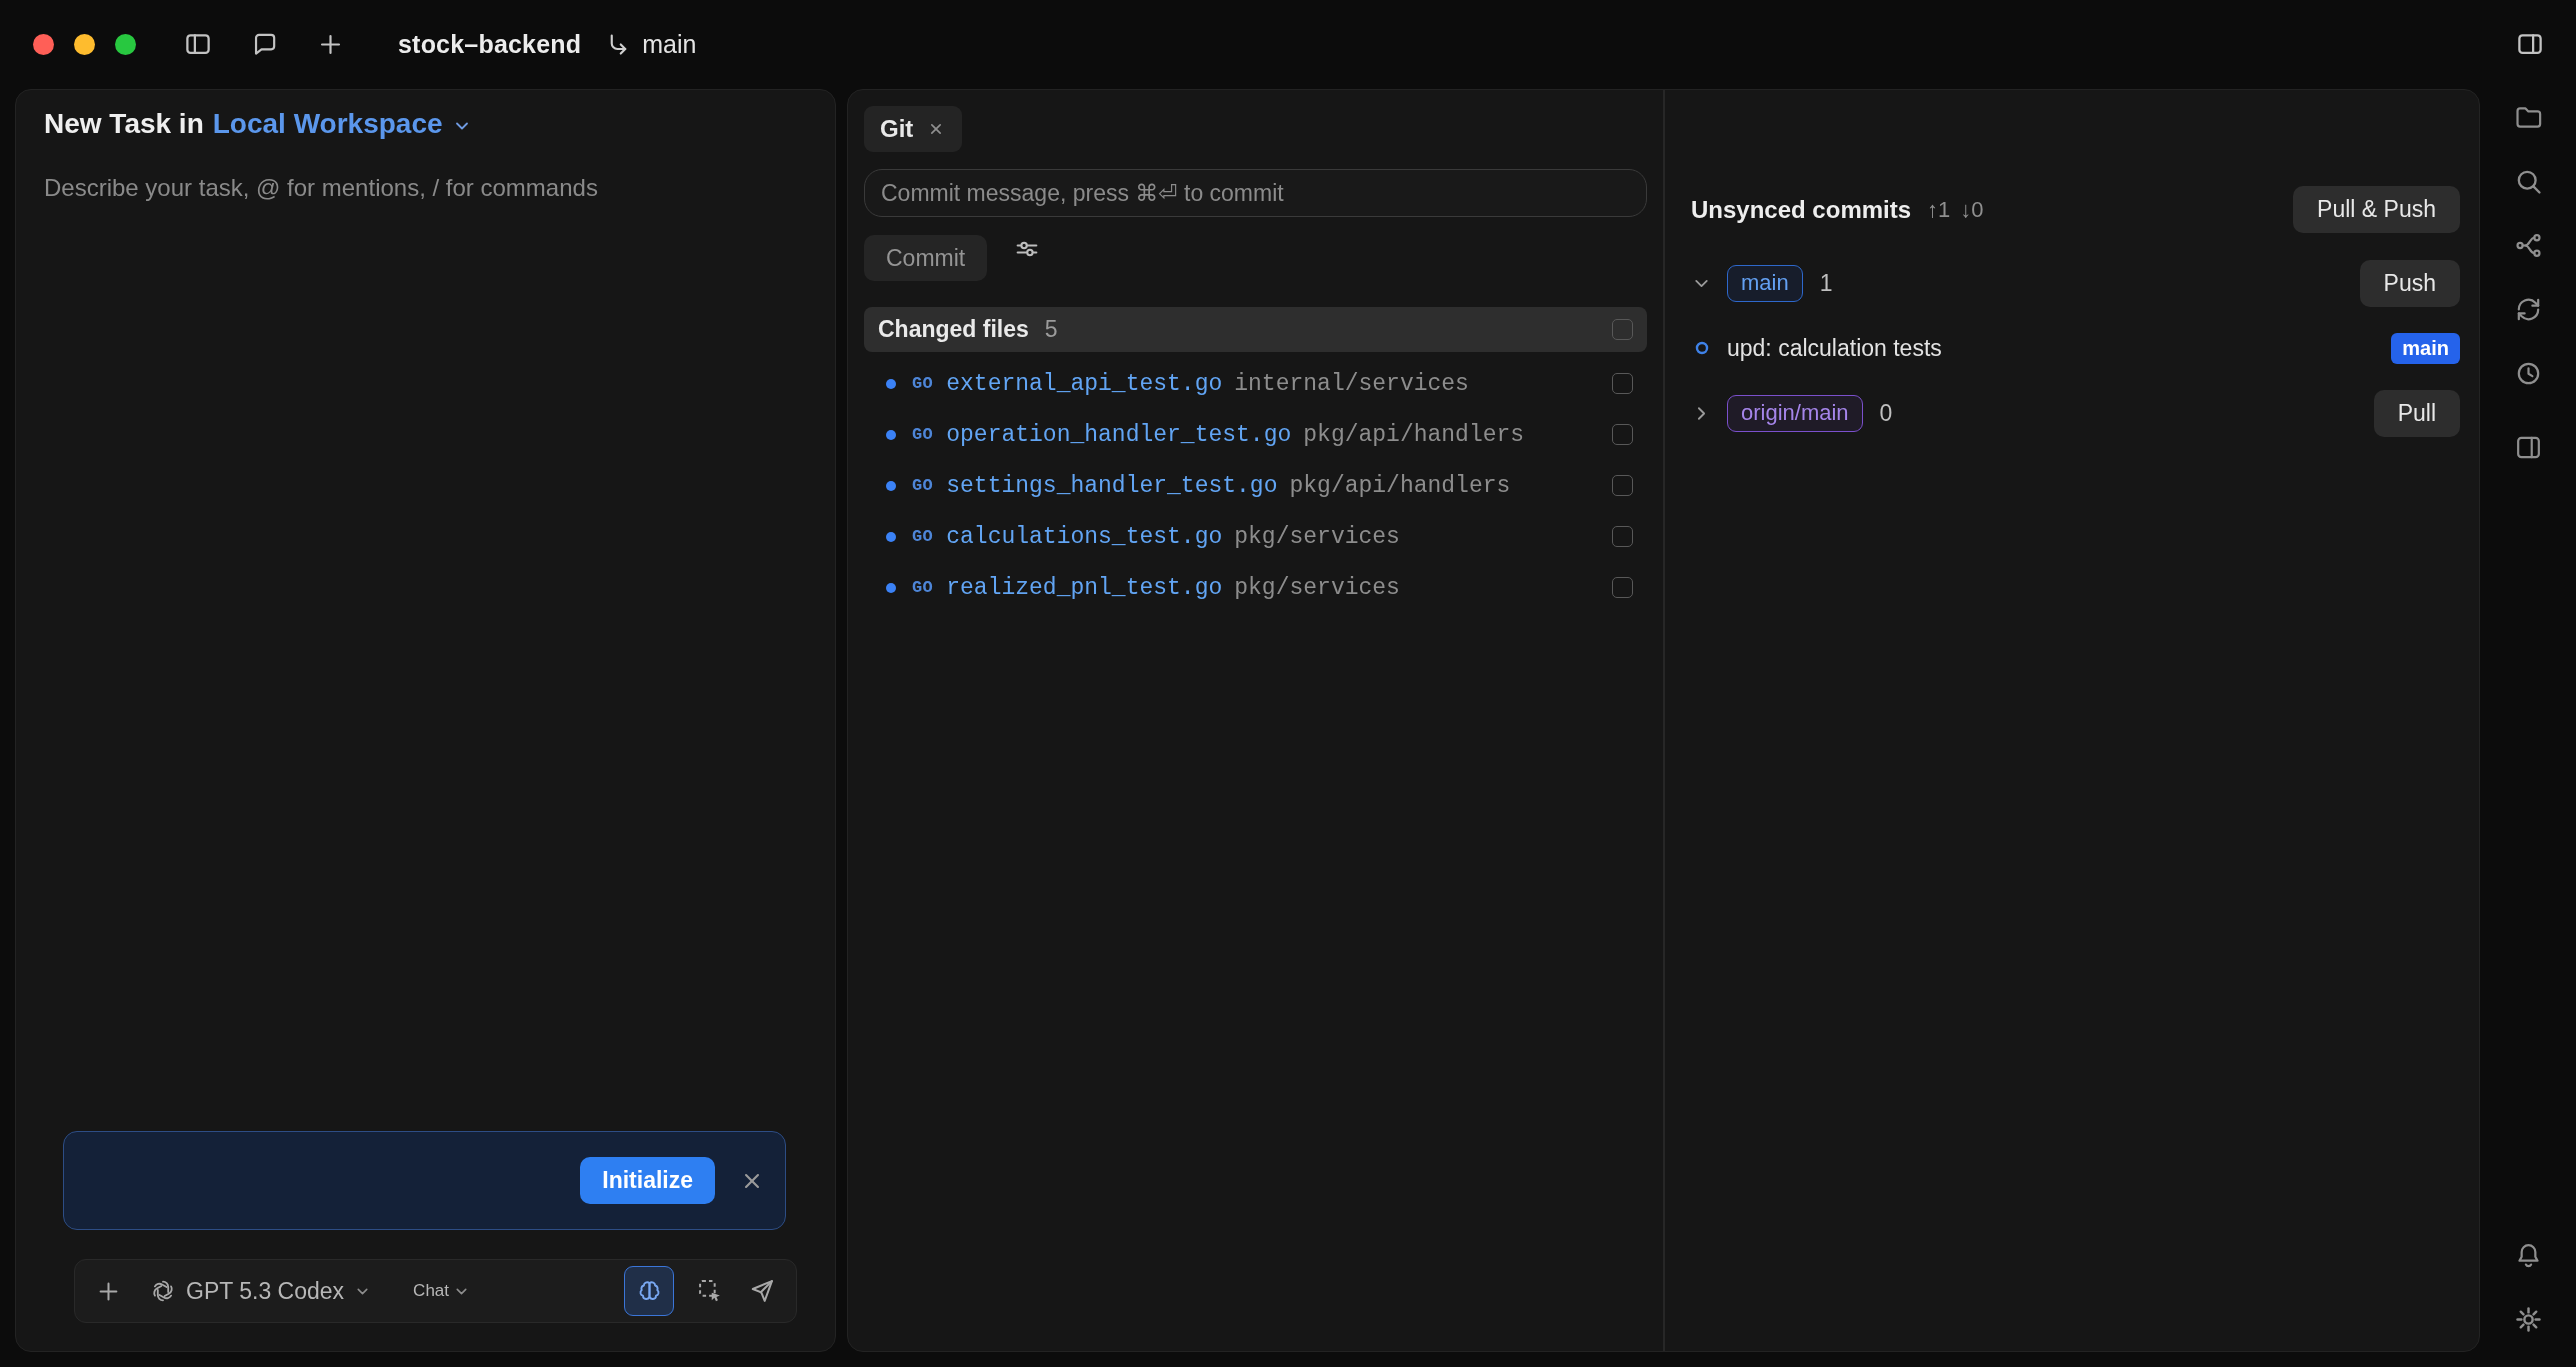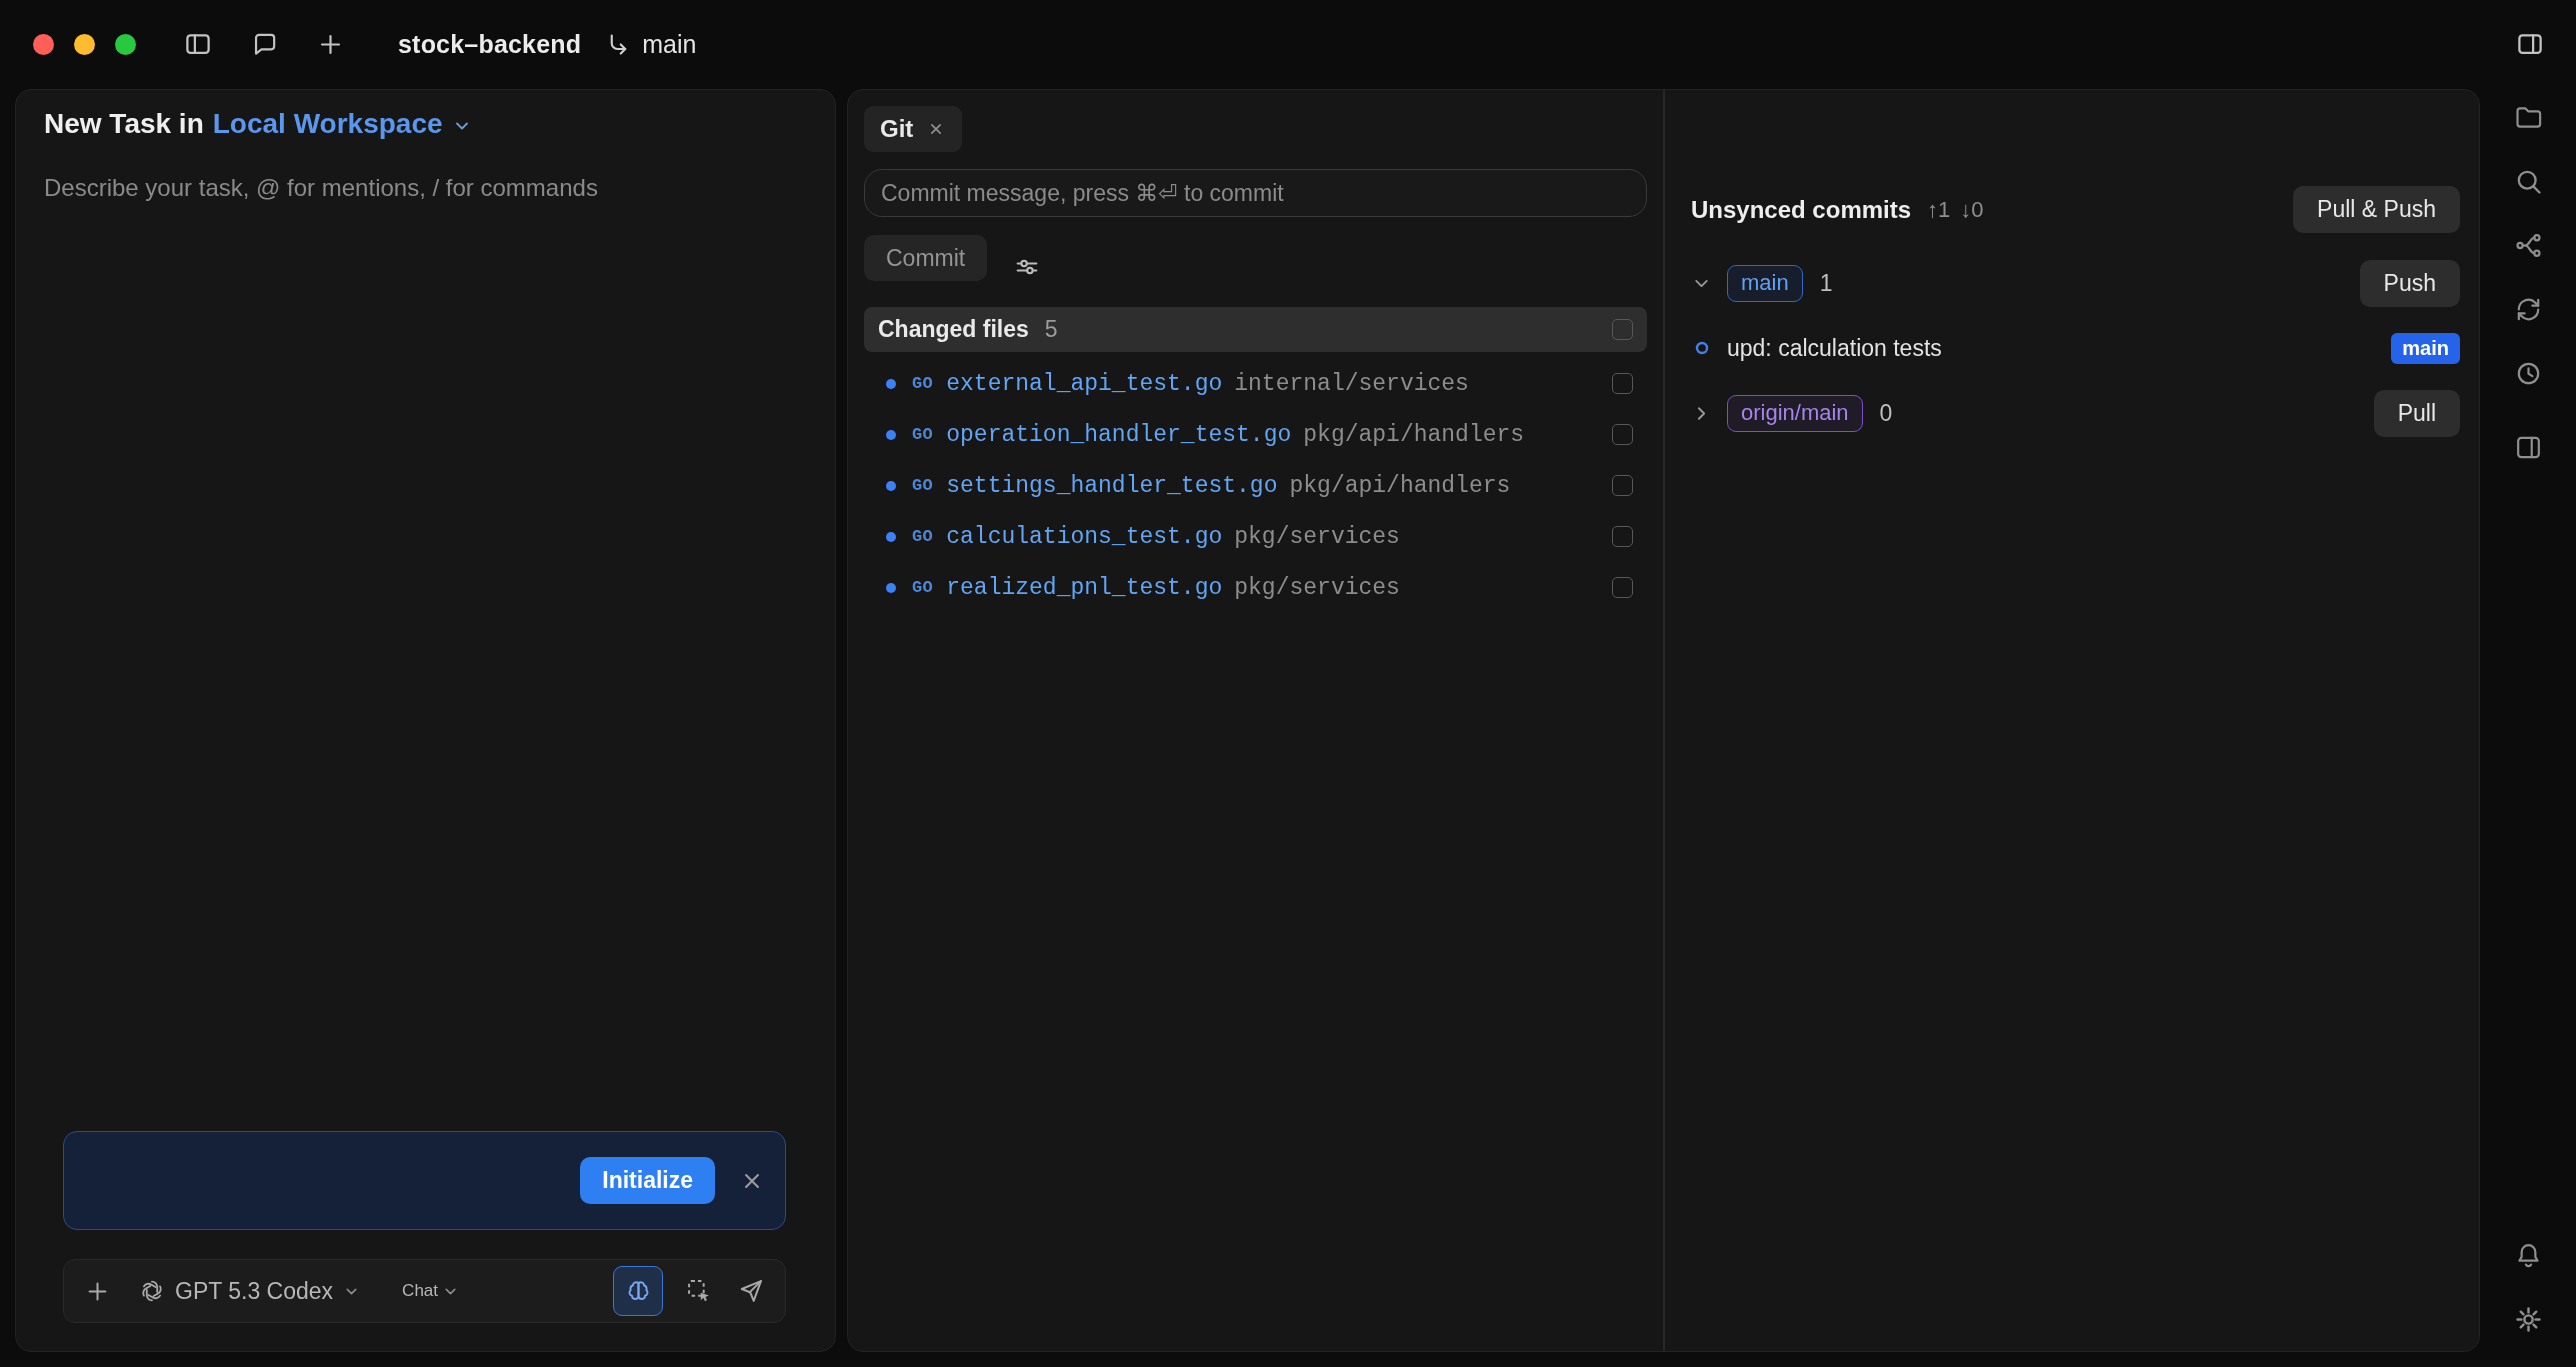--- a/index.html
+++ b/index.html
@@ -48,21 +48,21 @@
   }
   .banner-text { font-size:23px; line-height:32px; color:#dde6f3; }
   .init-btn {
     margin-left:auto; height:47px; padding:0 22px; background:#2e7ff2; color:#fff;
     border:none; border-radius:10px; font-size:23px; font-weight:600;
     font-family:inherit; cursor:pointer;
   }
   .banner-close { margin-left:24px; color:#9a9a9a; display:flex; }
 
   .composer {
-    position:absolute; left:47px; top:1169px; width:723px; height:64px;
+    position:absolute; left:58px; top:1169px; width:723px; height:64px;
     background:#1c1c1c; border:1px solid #292929; border-radius:12px;
     display:flex; align-items:center; padding:0 20px;
   }
   .comp-icon { color:#a9a9a9; display:flex; align-items:center; }
   .model-select { display:flex; align-items:center; gap:10px; margin-left:28px; color:#b7b7b7; font-size:23px; }
   .mode-select { display:flex; align-items:center; gap:4px; margin-left:42px; color:#b7b7b7; font-size:17px; }
   .chev-sm { color:#8d8d8d; display:flex; }
   .brain-toggle {
     margin-left:auto; width:50px; height:50px; border-radius:9px;
     background:rgba(46,108,212,.24); border:1.5px solid #3b76d9;
@@ -81,21 +81,21 @@
   .git-tab .tab-label { font-size:24px; font-weight:600; color:#e9e9e9; }
   .tab-close { color:#8f8f8f; display:flex; }
 
   .commit-input {
     margin-top:17px; width:100%; height:48px; background:#191919;
     border:1px solid #3a3a3a; border-radius:18px; padding:0 16px;
     font-size:23px; color:#e0e0e0; font-family:inherit; outline:none;
   }
   .commit-input::placeholder { color:#8b8b8b; }
 
-  .commit-row { margin-top:18px; display:flex; align-items:flex-end; gap:26px; }
+  .commit-row { margin-top:18px; display:flex; align-items:flex-start; gap:26px; }
   .commit-btn {
     height:46px; padding:0 22px; background:#252525; border:none; border-radius:10px;
     color:#959595; font-size:23px; font-family:inherit; cursor:pointer;
   }
   .sliders { color:#bdbdbd; display:flex; }
 
   .files-header {
     margin-top:26px; height:45px; background:#2e2e2e; border-radius:8px;
     display:flex; align-items:center; padding:0 14px;
   }

